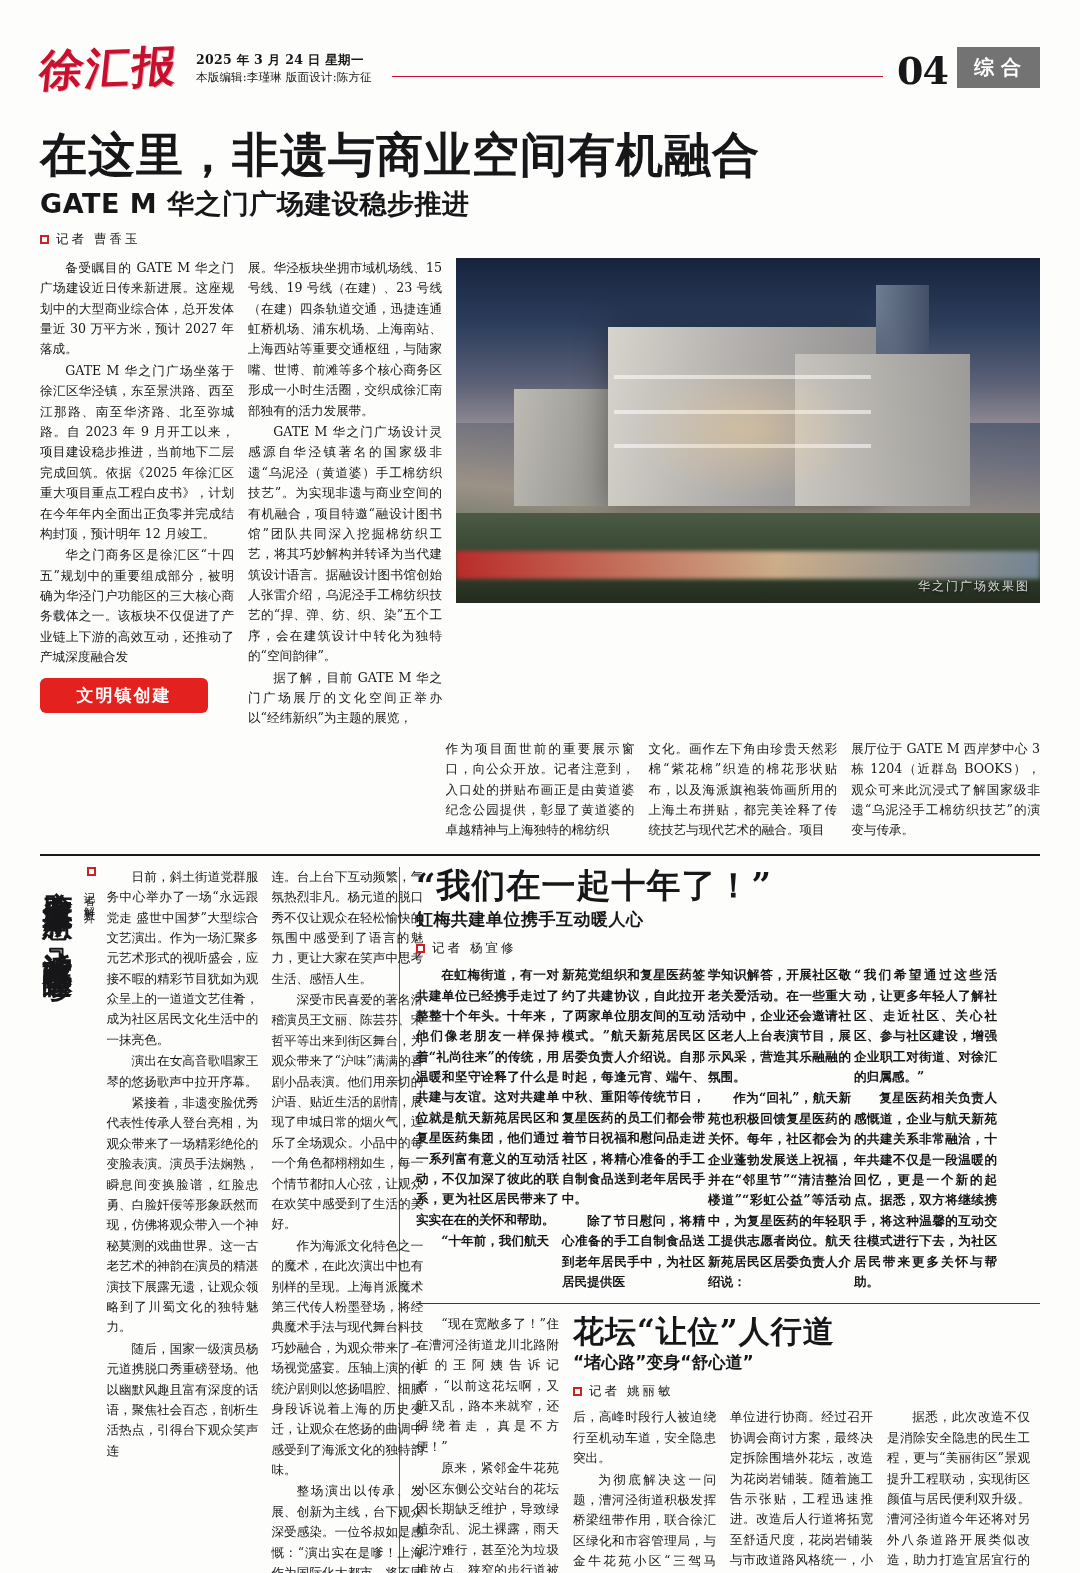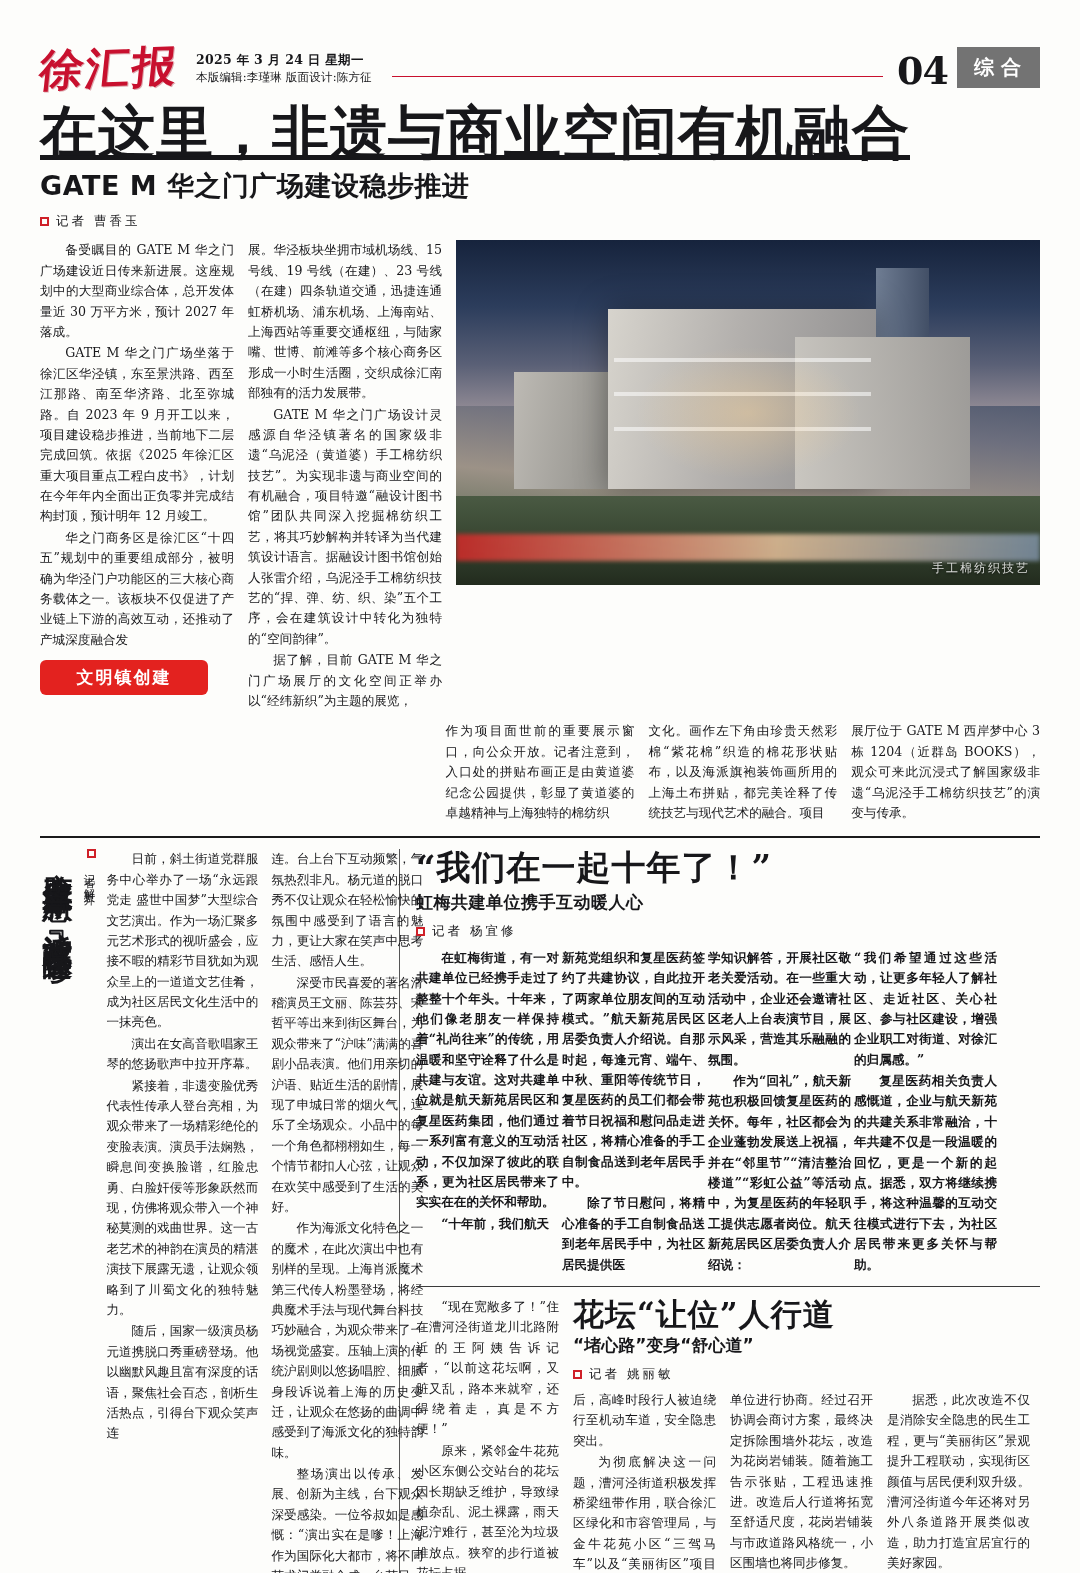--- a/index.html
+++ b/index.html
@@ -27,22 +27,22 @@
   .mast-credit { font-size: 11.5px; letter-spacing: .2px; }
   .mast-rule { flex: 1; height: 0; border-top: 1.6px solid #c8102e; margin: 0 14px 13px 20px; }
   .pageno { font-size: 38px; font-weight: 700; line-height: .9; letter-spacing: -1px; padding-bottom: 2px; }
   .sec-badge {
     background: #737373; color: #fff; font-size: 20px; font-weight: 700;
     letter-spacing: 7px; padding: 7px 12px 7px 17px; margin-left: 9px; margin-bottom: 2px;
   }
 
   
   .lead-head {
-    font-size: 57px; font-weight: 700; letter-spacing: 1px;
-    line-height: 1.06; margin-top: 12px; white-space: nowrap; text-decoration: underline;
+    font-size: 47px; font-weight: 700; letter-spacing: 1px;
+    line-height: 1.06; margin-top: 40px; white-space: nowrap;
   }
   .lead-sub {
     font-family: "DejaVu Sans", "Liberation Sans", sans-serif;
     font-size: 27px; font-weight: 700; letter-spacing: .5px; margin-top: 6px;
   }
   .byline { display: flex; align-items: center; gap: 7px; margin-top: 9px; font-size: 12.5px; }
   .bl-sq { width: 9px; height: 9px; border: 2px solid #cf2028; display: inline-block; }
   .bl-txt { letter-spacing: 3px; }
 
   
@@ -171,21 +171,21 @@
         <div class="ph-bldgC"></div>
         <div class="ph-bldgA"></div>
         <div class="ph-bldgB"></div>
         <div class="ph-stripe" style="left:27%;top:34%;width:44%"></div>
         <div class="ph-stripe" style="left:27%;top:44%;width:44%"></div>
         <div class="ph-stripe" style="left:27%;top:54%;width:44%"></div>
         <div class="ph-glow"></div>
         <div class="ph-ground"></div>
         <div class="ph-road"></div>
       </div>
-      <div class="ph-caption">手工棉纺织技艺</div>
+      <div class="ph-caption">华之门广场效果图</div>
     </div>
   </div>
 
   <div class="under-photo">
     <div class="up-col"></div>
     <div class="up-col"></div>
     <div class="up-col col-text">
       <p class="noind">作为项目面世前的重要展示窗口，向公众开放。记者注意到，入口处的拼贴布画正是由黄道婆纪念公园提供，彰显了黄道婆的卓越精神与上海独特的棉纺织</p>
     </div>
     <div class="up-col col-text">

